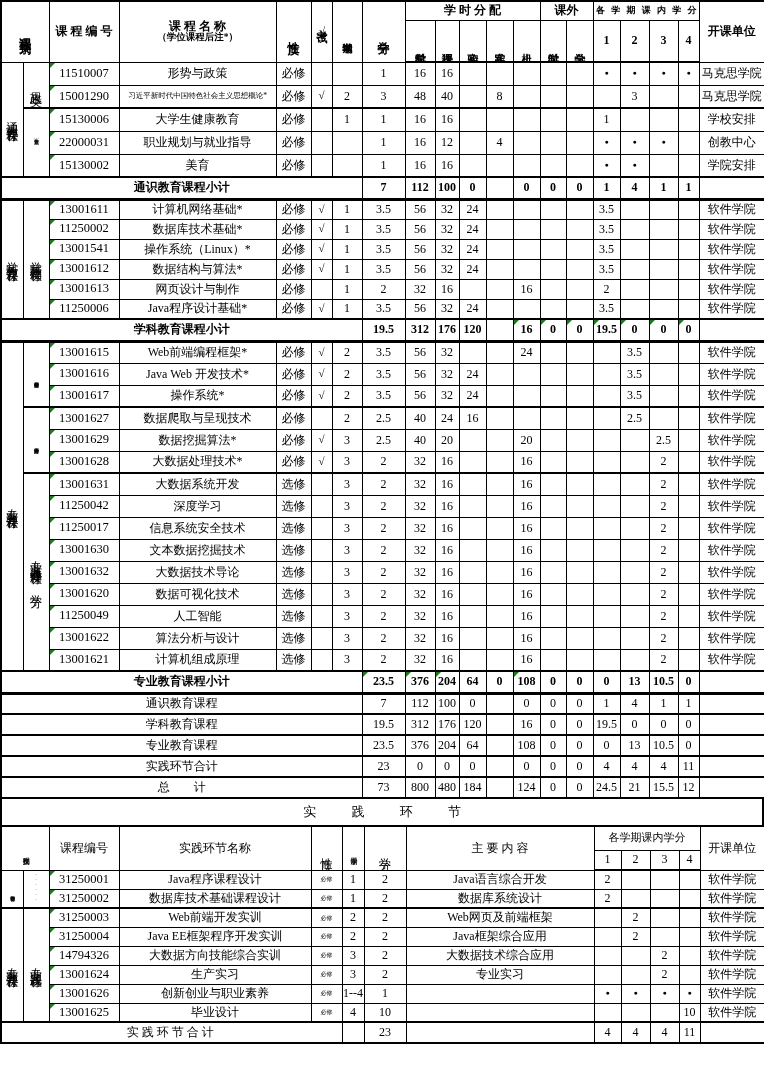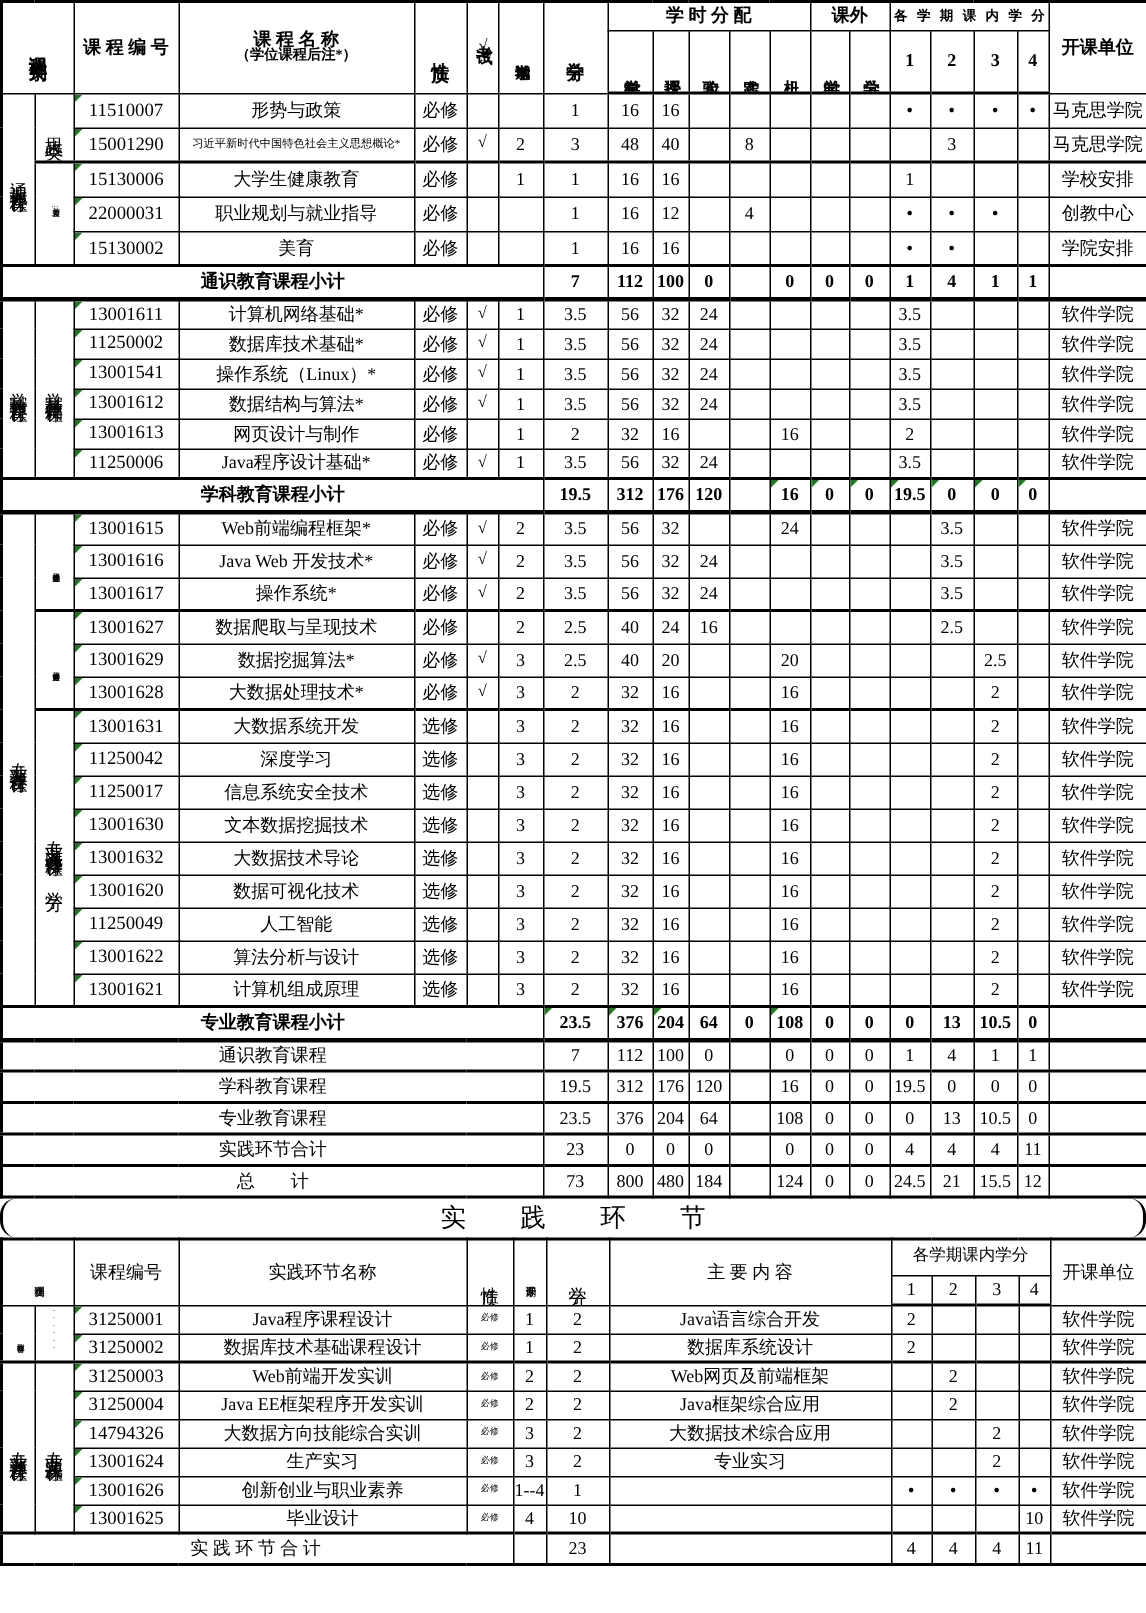--- a/index.html
+++ b/index.html
@@ -30,21 +30,21 @@
   .micro{font-size:7.5px;}
   .chk{font-style:italic;font-size:11px;}
   .dot{font-size:7px;}
   .pnat{font-size:6px;}
   .namehdr2{font-size:9.5px;}
   .semhdr{font-size:9px;letter-spacing:2px;text-align:right;}
   .lsp{letter-spacing:3px;}
   .tri::before{content:"";position:absolute;top:0;left:0;width:0;height:0;
                border-top:5px solid #1e7a1e;border-right:5px solid transparent;}
   .ptitle{border-left:2px solid #000;border-right:2px solid #000;height:26px;line-height:26px;
-          text-align:center;font-size:17px;letter-spacing:16px;text-indent:16px;border-radius:11px;}
+          text-align:center;font-size:13px;letter-spacing:16px;text-indent:16px;}
 </style>
 </head>
 <body>
 
 <div class="page">
 
 
   <table id="main-table">
     <colgroup>
       <col style="width:22px">

